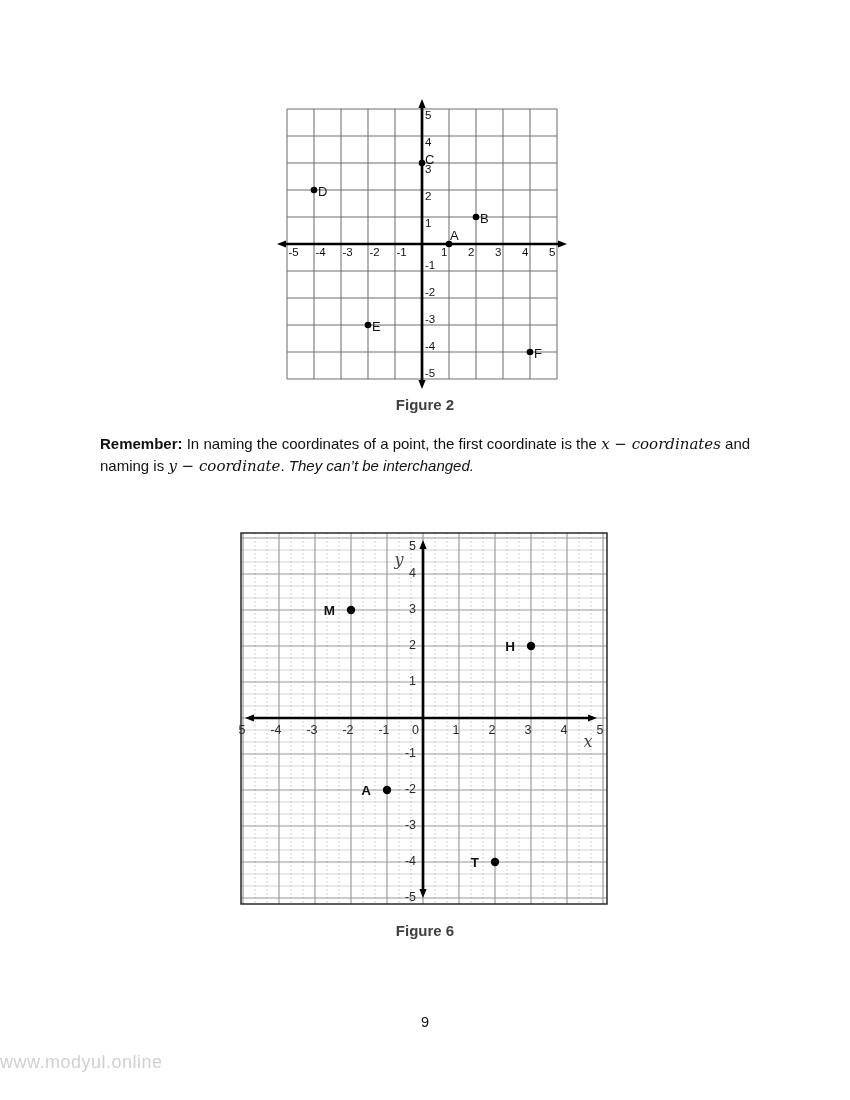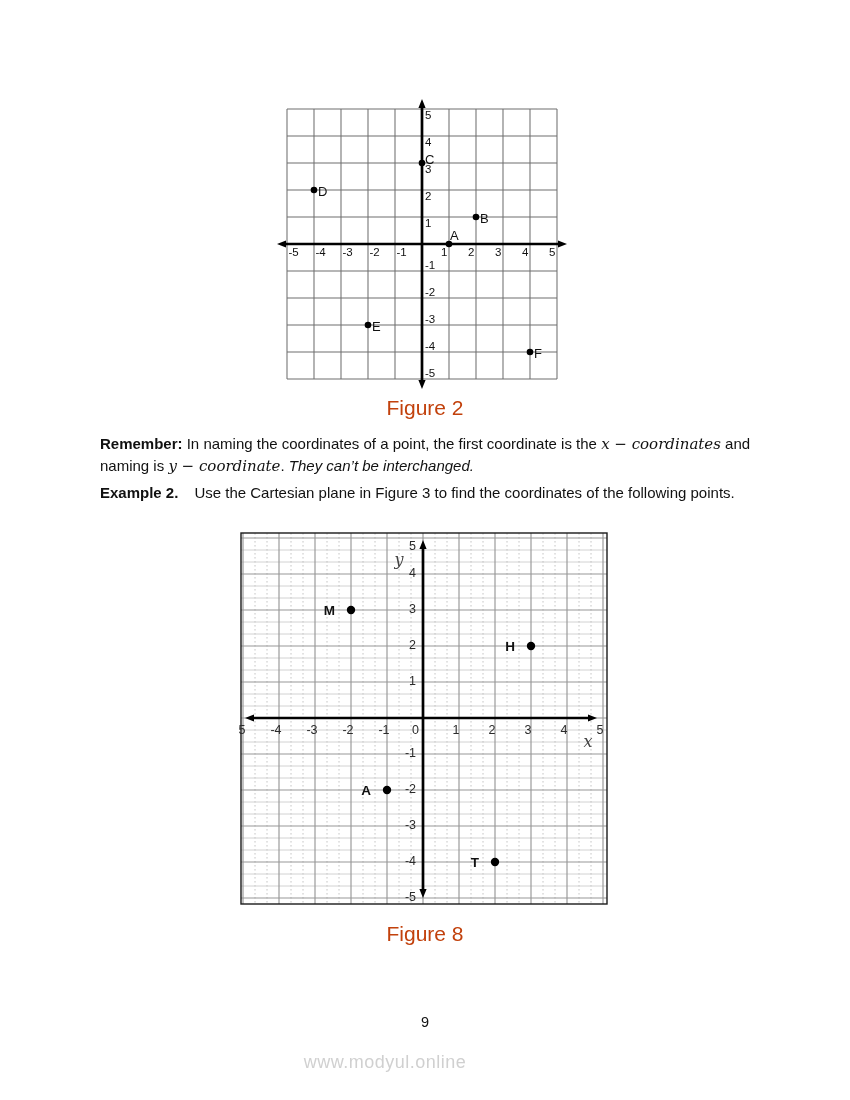--- a/index.html
+++ b/index.html
@@ -10,21 +10,21 @@
     font-family:"Liberation Sans", sans-serif;
     color:#111;
     overflow:hidden;
   }
   svg{display:block;}
   .fig-svg{position:absolute;}
   #fig2{left:272px;top:94px;}
   #fig3{left:239px;top:531px;}
   .caption{
     position:absolute;left:0;width:850px;text-align:center;
-    font-size:21px;color:#c2410c;
+    font-size:15px;color:#404040;font-weight:bold;
   }
   .cap2{top:396px;}
   .cap3{top:922px;}
   .remember{
     position:absolute;left:100px;top:433px;width:680px;margin:0;
     font-size:15px;line-height:22px;color:#111;
   }
   .remember b{font-weight:bold;}
   .math{
     font-family:"DejaVu Serif", serif;
@@ -38,21 +38,21 @@
   .opt{position:absolute;top:0;font-size:15px;}
   .opt-a{left:139px;}
   .opt-b{left:234px;}
   .opt-c{left:328px;}
   .opt-d{left:421px;}
   .pagenum{
     position:absolute;left:0;width:850px;top:1014px;text-align:center;
     font-size:14.5px;color:#111;
   }
   .watermark{
-    position:absolute;left:16px;width:738px;top:1052px;text-align:center;
+    position:absolute;left:0;width:738px;top:1052px;text-align:left;
     font-size:18px;letter-spacing:0.5px;color:#d0d0d0;
   }
 </style>
 </head>
 <body>
 
 <div class="page">
 
   <svg id="fig2" class="fig-svg" width="300" height="300">
       <line x1="15" y1="15" x2="15" y2="285" stroke="#6f6f6f" stroke-width="1.05"></line>
@@ -115,21 +115,20 @@
       <text x="100" y="236.5" font-size="13" text-anchor="start" font-family="&quot;Liberation Sans&quot;, sans-serif" fill="#111">E</text>
       <circle cx="258" cy="258" r="3.3" fill="#000000"></circle>
       <text x="262" y="263.5" font-size="13" text-anchor="start" font-family="&quot;Liberation Sans&quot;, sans-serif" fill="#111">F</text>
     </svg>
 
   <div class="caption cap2">Figure 2</div>
 
   <p class="remember"><b>Remember:</b><span> In naming the coordinates of a point, the first coordinate is the </span><i class="math">x − coordinates</i><span> and</span><br><span>naming is </span><i class="math">y − coordinate</i><span>. </span><i class="it">They can’t be interchanged.</i></p>
 
   <div class="example">
-    <div class="ex-line"><b class="ex-label">Example 2.</b><span>Use the Cartesian plane in Figure 3 to find the coordinates of the following points.</span></div>
   </div>
 
   <svg id="fig3" class="fig-svg" width="370" height="375">
       <line x1="16" y1="2" x2="16" y2="373" stroke="#c0c0c0" stroke-width="0.9" stroke-dasharray="1.6,2.4"></line>
       <line x1="2" y1="19" x2="368" y2="19" stroke="#cdcdcd" stroke-width="0.9"></line>
       <line x1="28" y1="2" x2="28" y2="373" stroke="#c0c0c0" stroke-width="0.9" stroke-dasharray="1.6,2.4"></line>
       <line x1="2" y1="31" x2="368" y2="31" stroke="#cdcdcd" stroke-width="0.9"></line>
       <line x1="52" y1="2" x2="52" y2="373" stroke="#c0c0c0" stroke-width="0.9" stroke-dasharray="1.6,2.4"></line>
       <line x1="2" y1="55" x2="368" y2="55" stroke="#cdcdcd" stroke-width="0.9"></line>
       <line x1="64" y1="2" x2="64" y2="373" stroke="#c0c0c0" stroke-width="0.9" stroke-dasharray="1.6,2.4"></line>
@@ -221,18 +220,18 @@
       <circle cx="112" cy="79" r="4.2" fill="#000000"></circle>
       <text x="96" y="84" font-size="13.5" text-anchor="end" font-family="&quot;Liberation Sans&quot;, sans-serif" fill="#111" font-weight="bold">M</text>
       <circle cx="148" cy="259" r="4.2" fill="#000000"></circle>
       <text x="132" y="264" font-size="13.5" text-anchor="end" font-family="&quot;Liberation Sans&quot;, sans-serif" fill="#111" font-weight="bold">A</text>
       <circle cx="256" cy="331" r="4.2" fill="#000000"></circle>
       <text x="240" y="336" font-size="13.5" text-anchor="end" font-family="&quot;Liberation Sans&quot;, sans-serif" fill="#111" font-weight="bold">T</text>
       <circle cx="292" cy="115" r="4.2" fill="#000000"></circle>
       <text x="276" y="120" font-size="13.5" text-anchor="end" font-family="&quot;Liberation Sans&quot;, sans-serif" fill="#111" font-weight="bold">H</text>
     </svg>
 
-  <div class="caption cap3">Figure 8</div>
+  <div class="caption cap3">Figure 6</div>
 
   <div class="pagenum">9</div>
 
   <div class="watermark">www.modyul.online</div>
 </div>
 
 </body></html>

